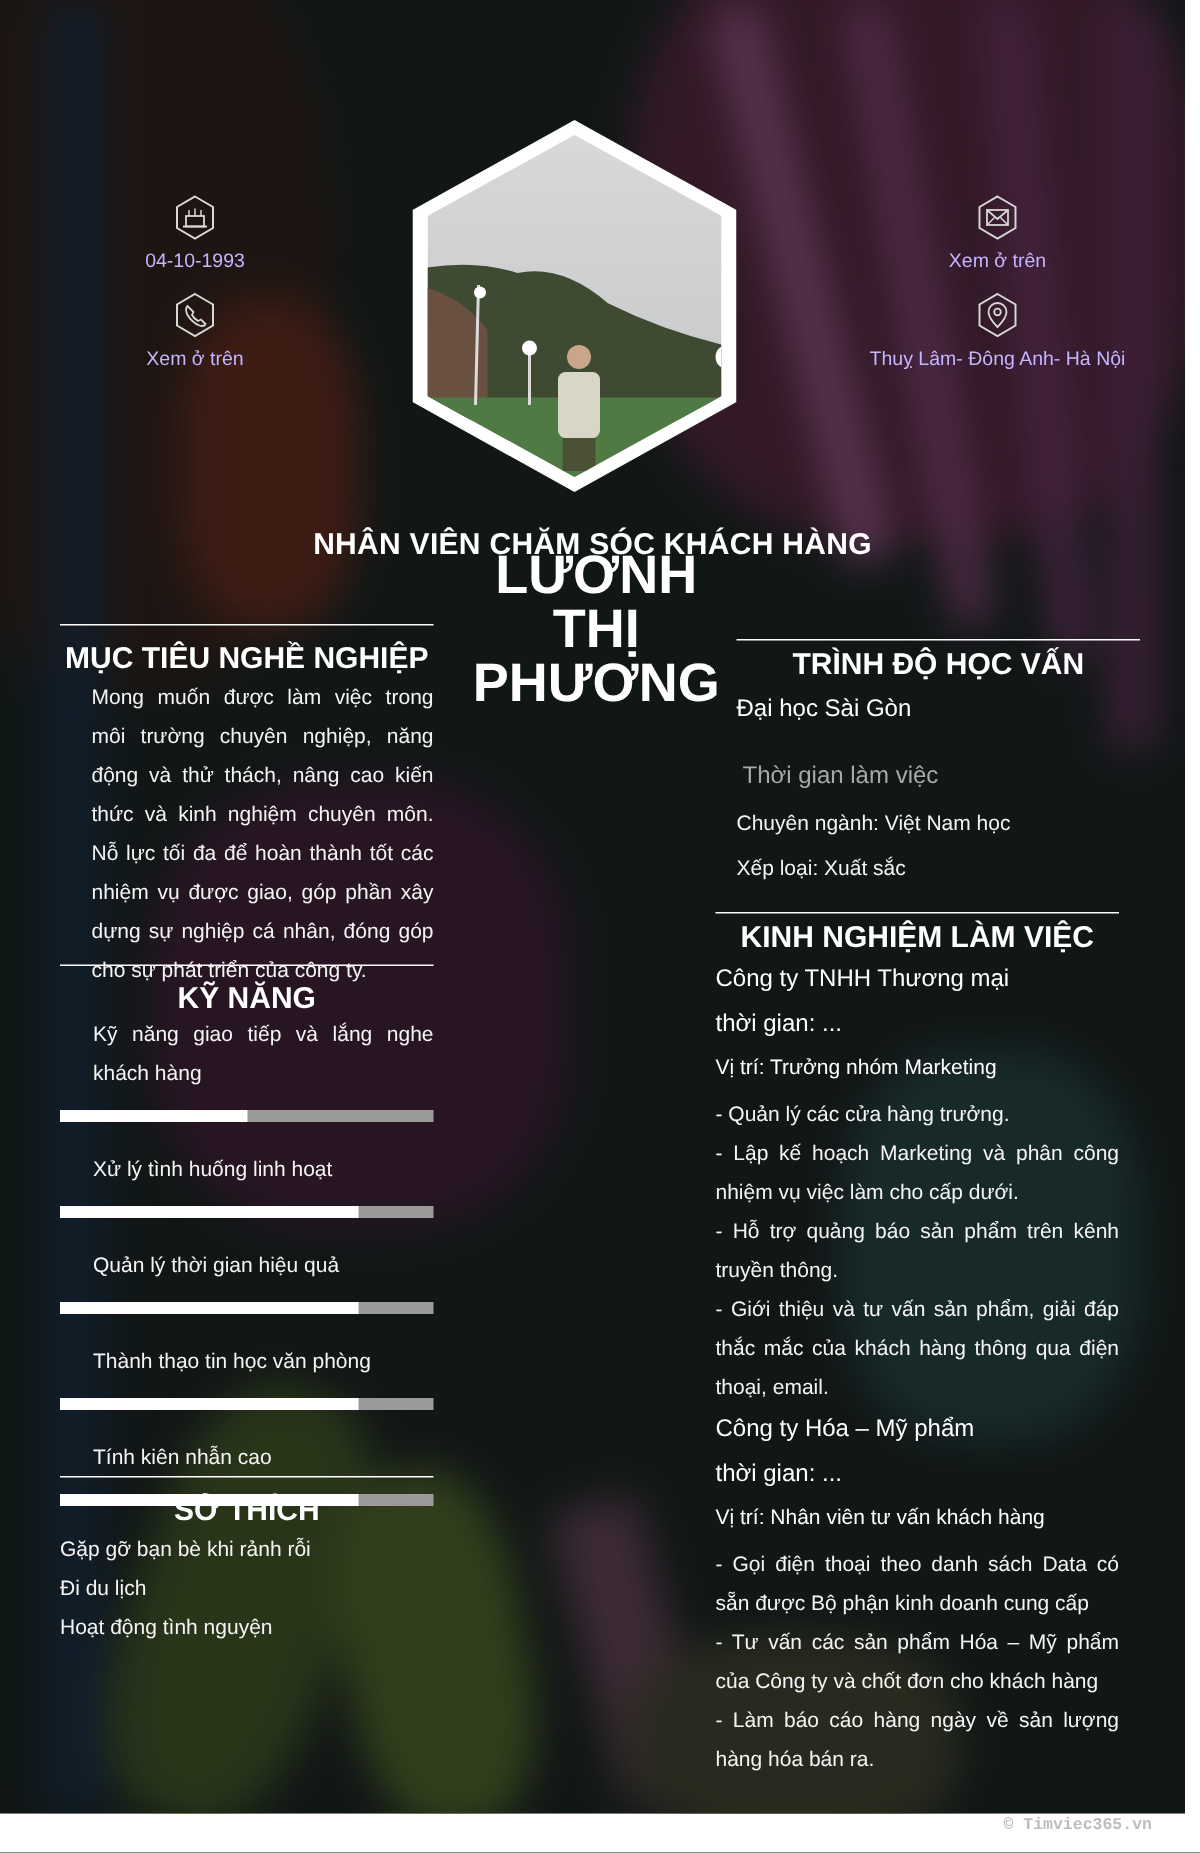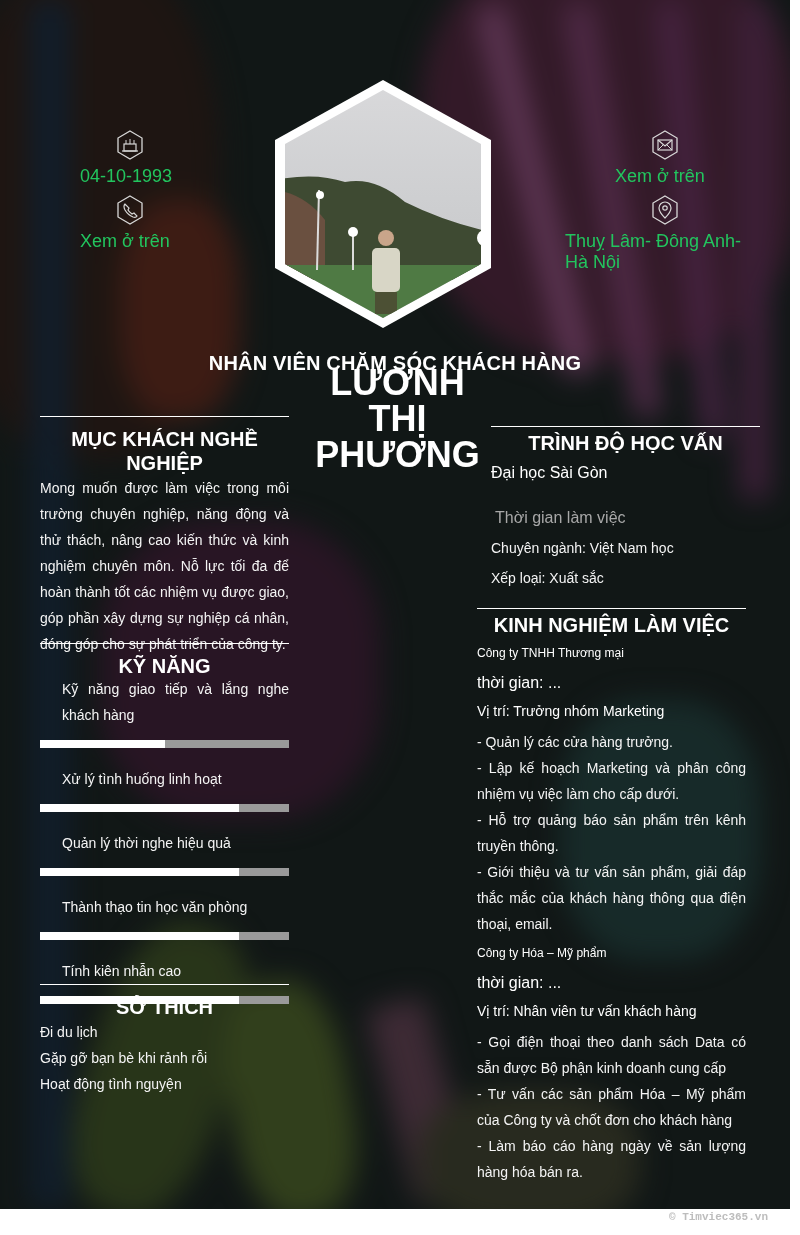--- a/index.html
+++ b/index.html
@@ -5,45 +5,45 @@
   html, body { margin:0; padding:0; }
   body { width:800px; height:1235px; background:#ffffff; position:relative; overflow:hidden;
          font-family:"Liberation Sans", sans-serif; color:#ffffff; }
   .cv { position:absolute; left:0; top:0; width:790px; height:1209px; overflow:hidden;
         background:#161c1b; }
   .bg { position:absolute; inset:0; filter:blur(14px); }
   .bg span { position:absolute; display:block; border-radius:40%; }
   .shade { position:absolute; inset:0; background:rgba(10,14,14,0.35); }
   .content { position:absolute; inset:0; }
 
-  .contact { position:absolute; text-align:left; font-size:18px; color:#22c55e; }
+  .contact { position:absolute; text-align:center; font-size:13px; color:#c4b5fd; }
   .contact .ico { display:block; margin:0 auto 6px; width:30px; height:30px; }
   .contact .ico svg { width:30px; height:30px; }
 
   .avatar { position:absolute; left:275px; top:80px; width:216px; height:248px; }
   .avatar svg { width:216px; height:248px; }
 
   .jobtitle { position:absolute; left:0; width:790px; top:352px; text-align:center;
               font-size:20px; font-weight:bold; letter-spacing:0.2px; }
   .name { position:absolute; left:310px; width:175px; top:365px; text-align:center;
           font-size:36px; font-weight:bold; line-height:36px; }
 
   .section { position:absolute; }
   .section .rule { height:1px; background:#ffffff; margin-bottom:10px; }
   .section h2 { margin:0; font-size:20px; font-weight:bold; text-align:center; line-height:24px; }
-  .para { font-size:14px; line-height:26px; text-align:justify; color:#f4f4f4; }
+  .para { font-size:14px; line-height:26px; text-align:justify; color:#f4f4f4;margin-left:21px; }
   .skill-label { font-size:14px; line-height:26px; text-align:justify; color:#f4f4f4;margin-left:22px; }
   .bar { height:8px; background:#9a9a9a; position:relative; margin:12px 0 18px; }
   .bar .fill { position:absolute; left:0; top:0; bottom:0; background:#ffffff; }
   .hobby { font-size:14px; line-height:26px; color:#f4f4f4; }
 
   .edu-school { font-size:16px; line-height:24px; margin-top:6px; }
   .edu-time { font-size:16px; line-height:24px; color:#a8a8a8; margin-top:21px; padding-left:4px; }
   .small { font-size:14px; line-height:20px; margin-top:10px; color:#f4f4f4; }
-  .company { font-size:12px; line-height:24px; margin-top:4px; }
+  .company { font-size:16px; line-height:24px; margin-top:4px; }
   .time { font-size:16px; line-height:24px; margin-top:6px; }
   .pos { font-size:14px; line-height:24px; margin-top:4px; }
   .duty { font-size:14px; line-height:26px; text-align:justify; color:#f4f4f4; }
 
   .footer { position:absolute; right:32px; top:1211px; font-family:"Liberation Mono", monospace;
             font-size:11px; color:#bdbdbd;font-weight:bold; }
 </style>
 </head>
 <body>
 
@@ -145,41 +145,41 @@
 
     <div class="jobtitle">NHÂN VIÊN CHĂM SÓC KHÁCH HÀNG</div>
     <div class="name">
       <div>LƯƠNH</div>
       <div>THỊ</div>
       <div>PHƯƠNG</div>
     </div>
 
     <div class="section" style="left:40px;top:416px;width:249px;">
       <div class="rule"></div>
-      <h2>MỤC KHÁCH NGHỀ NGHIỆP</h2>
+      <h2>MỤC TIÊU NGHỀ NGHIỆP</h2>
       <div class="para">Mong muốn được làm việc trong môi trường chuyên nghiệp, năng động và thử thách, nâng cao kiến thức và kinh nghiệm chuyên môn. Nỗ lực tối đa để hoàn thành tốt các nhiệm vụ được giao, góp phần xây dựng sự nghiệp cá nhân, đóng góp cho sự phát triển của công ty.</div>
     </div>
 
     <div class="section" style="left:40px;top:643px;width:249px;">
       <div class="rule"></div>
       <h2>KỸ NĂNG</h2>
       <div style="margin-top:-2px;">
         <div class="skill-label">Kỹ năng giao tiếp và lắng nghe khách hàng</div>
         <div class="bar">
             <div class="fill" style="width:50%;"></div>
           </div>
       </div>
       <div>
         <div class="skill-label">Xử lý tình huống linh hoạt</div>
         <div class="bar">
             <div class="fill" style="width:80%;"></div>
           </div>
       </div>
       <div>
-        <div class="skill-label">Quản lý thời nghe hiệu quả</div>
+        <div class="skill-label">Quản lý thời gian hiệu quả</div>
         <div class="bar">
             <div class="fill" style="width:80%;"></div>
           </div>
       </div>
       <div>
         <div class="skill-label">Thành thạo tin học văn phòng</div>
         <div class="bar">
             <div class="fill" style="width:80%;"></div>
           </div>
       </div>
@@ -187,22 +187,22 @@
         <div class="skill-label">Tính kiên nhẫn cao</div>
         <div class="bar">
             <div class="fill" style="width:80%;"></div>
           </div>
       </div>
     </div>
 
     <div class="section" style="left:40px;top:984px;width:249px;">
       <div class="rule"></div>
       <h2>SỞ THÍCH</h2>
+      <div class="hobby">Gặp gỡ bạn bè khi rảnh rỗi</div>
       <div class="hobby">Đi du lịch</div>
-      <div class="hobby">Gặp gỡ bạn bè khi rảnh rỗi</div>
       <div class="hobby">Hoạt động tình nguyện</div>
     </div>
 
     <div class="section" style="left:491px;top:426px;width:269px;">
       <div class="rule" style="margin-bottom:4px;"></div>
       <h2>TRÌNH ĐỘ HỌC VẤN</h2>
       <div class="edu-school">Đại học Sài Gòn</div>
       <div class="edu-time">Thời gian làm việc</div>
       <div class="small" style="margin-top:8px;">Chuyên ngành: Việt Nam học</div>
       <div class="small">Xếp loại: Xuất sắc</div>

